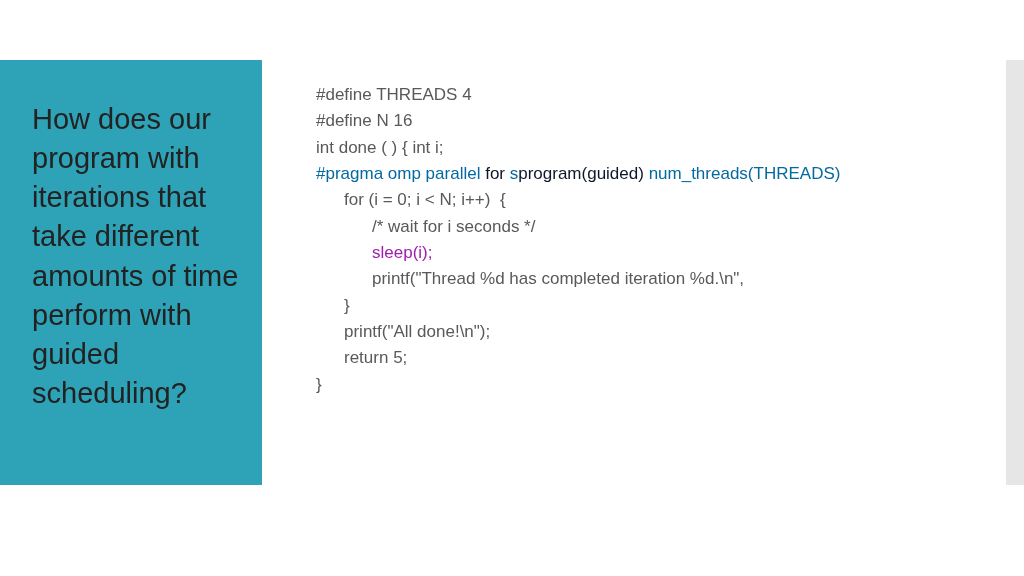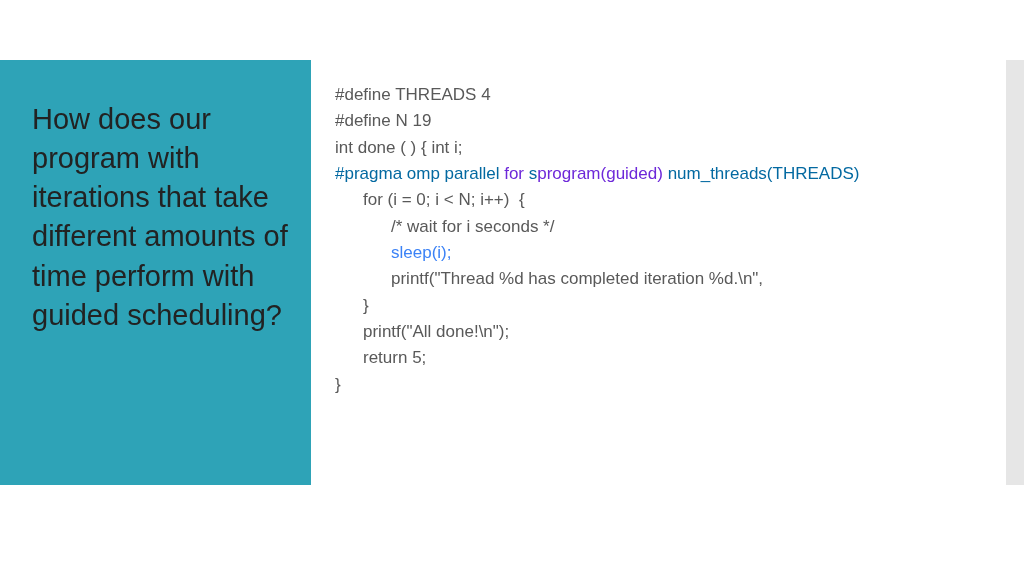--- a/index.html
+++ b/index.html
@@ -8,67 +8,67 @@
       height: 576px;
       background: #fff;
       font-family: "Segoe UI", "Helvetica Neue", Arial, sans-serif;
       position: relative;
       overflow: hidden;
     }
     .sidebar {
       position: absolute;
       left: 0;
       top: 60px;
-      width: 311px;
+      width: 262px;
       height: 425px;
       background: #2EA3B7;
       padding: 40px 22px 30px 32px;
     }
     .sidebar-title {
       font-size: 29px;
       line-height: 1.35;
       color: #222;
       font-weight: 400;
     }
     .code-area {
       position: absolute;
-      left: 335px;
+      left: 316px;
       top: 82px;
       width: 640px;
       font-size: 17px;
       line-height: 1.55;
       color: #595959;
       font-family: "Segoe UI", "Helvetica Neue", Arial, sans-serif;
     }
     .code-line { white-space: pre; }
     .ind1 { padding-left: 28px; }
     .ind2 { padding-left: 56px; }
     .ind3 { padding-left: 110px; }
     .red   { color: #0369a1; }
-    .blue  { color: #6d28d9; }
-    .green { color: #3b82f6; }
+    .blue  { color: #0f172a; }
+    .green { color: #a21caf; }
     .right-bar {
       position: absolute;
       right: 0;
       top: 60px;
       width: 18px;
       height: 425px;
       background: #E6E6E6;
     }
   </style>
 </head>
 <body>
 
 <div class="sidebar">
   <div class="sidebar-title">How does our program with iterations that take different amounts of time perform with guided scheduling?</div>
 </div>
 
 <div class="code-area">
   <div class="code-line">#define THREADS 4</div>
-  <div class="code-line">#define N 19</div>
+  <div class="code-line">#define N 16</div>
   <div class="code-line">int done ( ) { int i;</div>
   <div class="code-line"><span class="red">#pragma omp parallel </span><span class="blue">for </span><span class="red">s</span><span class="blue">program(guided) </span><span class="red">num_threads(THREADS)</span></div>
   <div class="code-line ind1">for (i = 0; i &lt; N; i++)  {</div>
   <div class="code-line ind2">/* wait for i seconds */</div>
   <div class="code-line ind2 green">sleep(i);</div>
   <div class="code-line ind2">printf("Thread %d has completed iteration %d.\n",</div>
   <div class="code-line ind1">}</div>
   <div class="code-line ind1">printf("All done!\n");</div>
   <div class="code-line ind1">return 5;</div>
   <div class="code-line">}</div>

